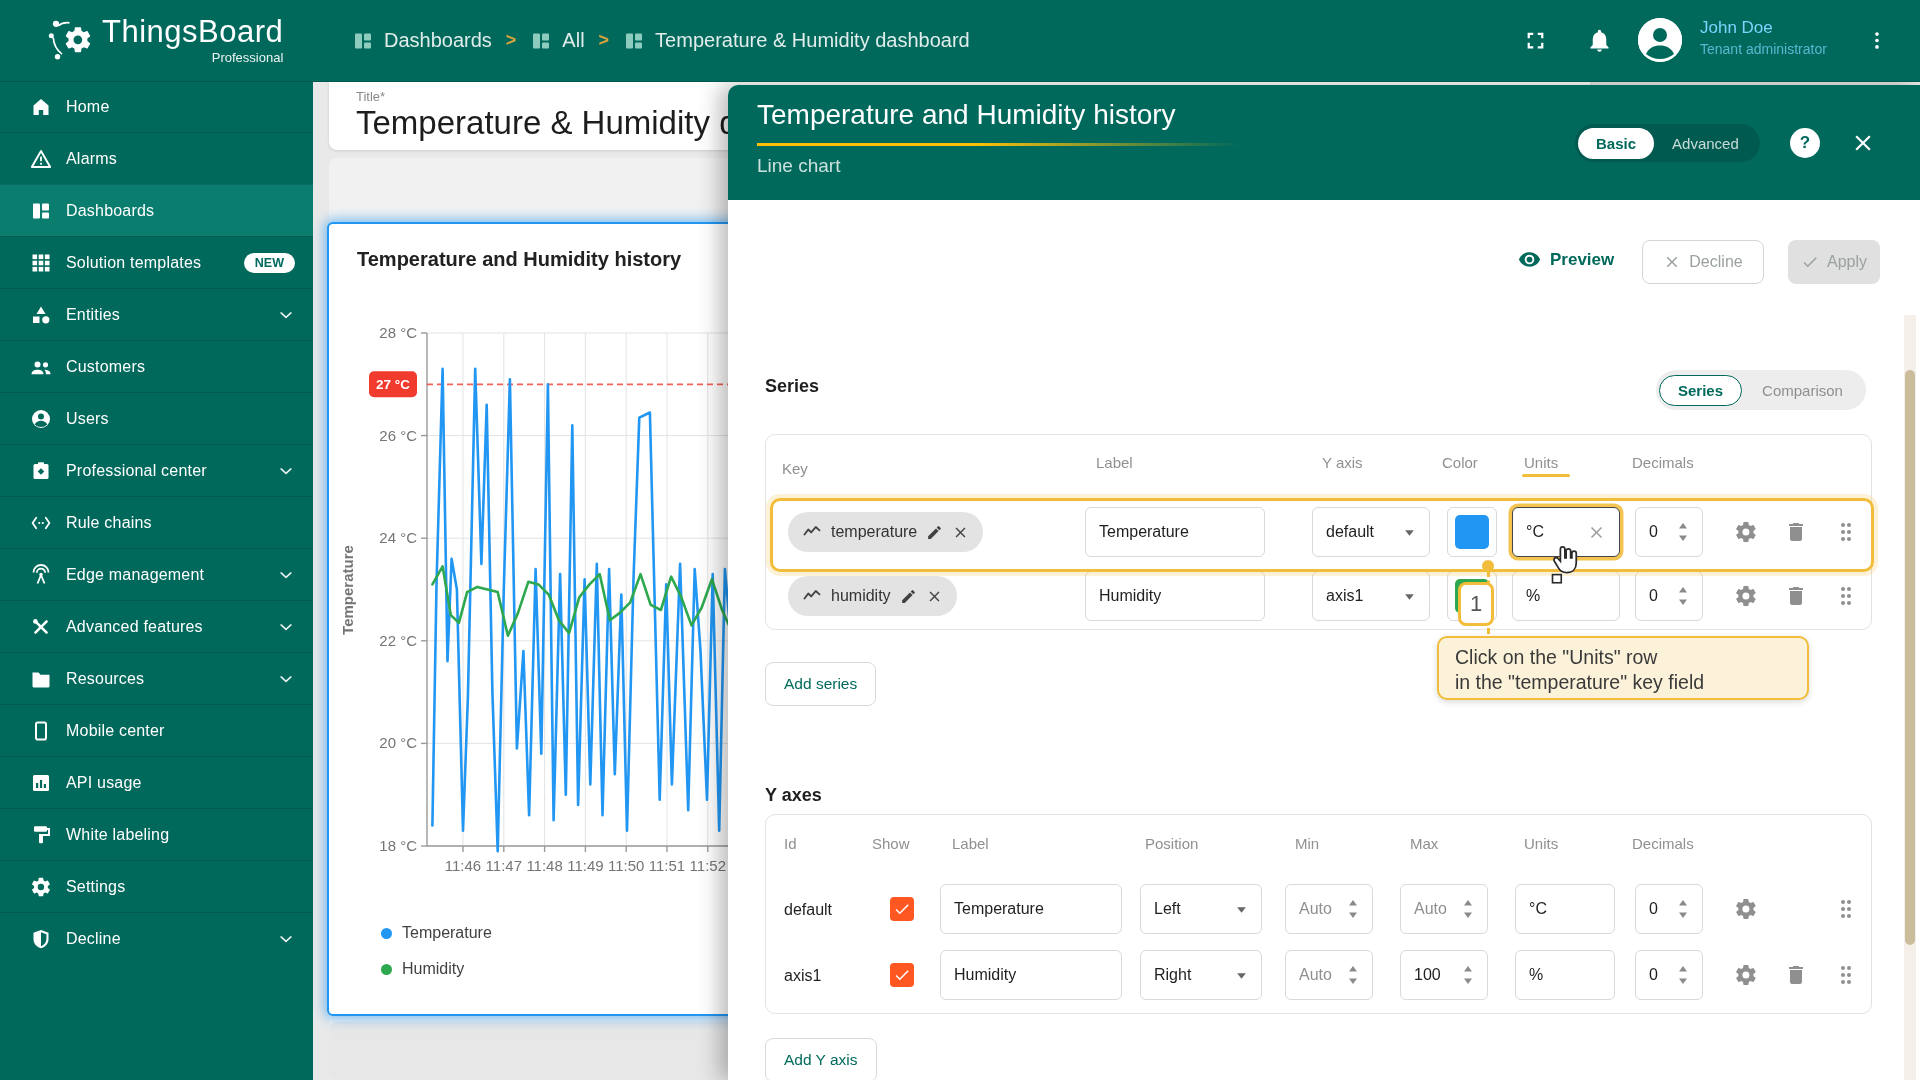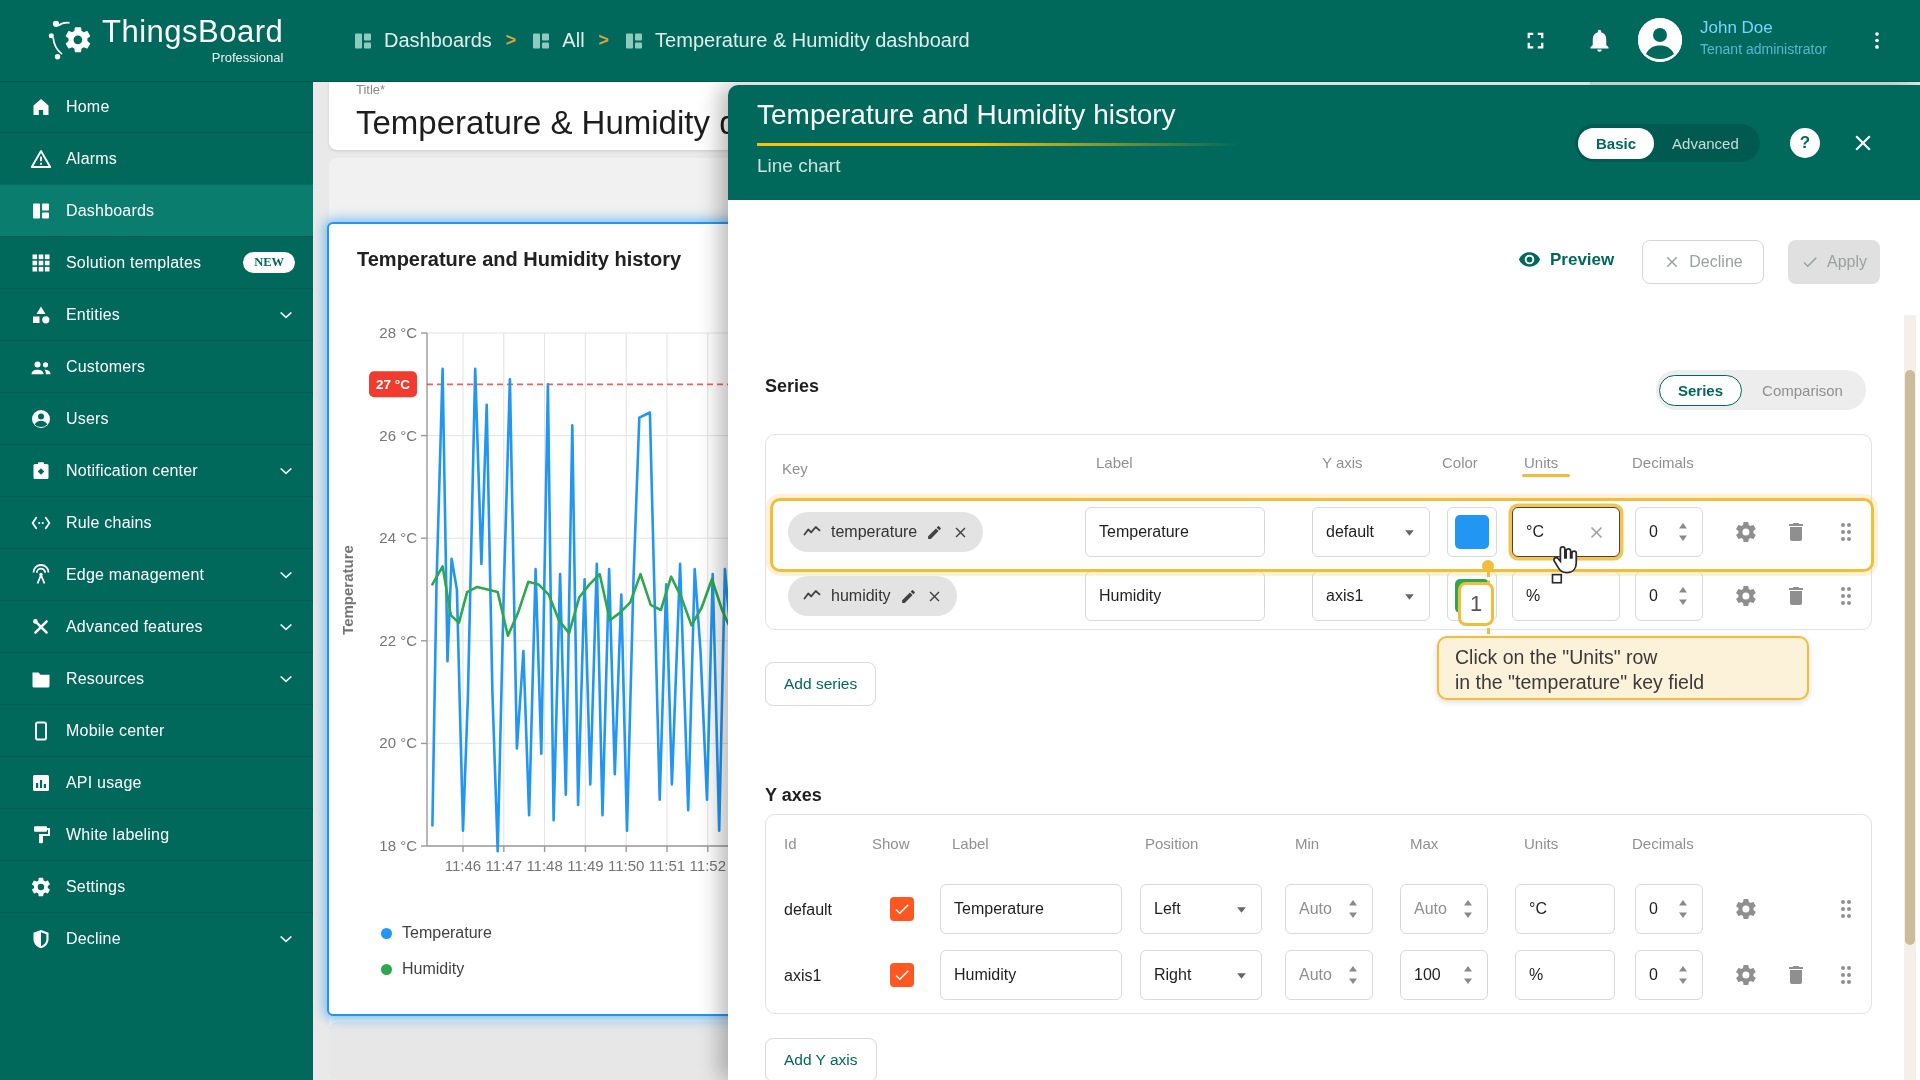--- a/index.html
+++ b/index.html
@@ -23,26 +23,26 @@
   #user-name{font-size:17px;line-height:22px;}
   #user-role{font-size:14px;line-height:20px;opacity:.72;}
 
   
   #sidebar{position:absolute;left:0;top:81px;width:313px;height:999px;background:var(--teal,#00695C);z-index:55;}
   .sb-item{position:relative;height:51px;display:flex;align-items:center;cursor:pointer;border-top:1px solid rgba(0,0,0,.13);color:#fff;--ibg:var(--teal,#00695C);}
   .sb-item:first-child{border-top:none;}
   .sb-item.active{background:var(--teal-active,#0B7D6F);--ibg:var(--teal-active,#0B7D6F);}
   .sb-ic{width:22px;height:22px;margin-left:30px;flex:none;color:#fff;}
   .sb-label{margin-left:14px;font-size:16px;font-weight:500;letter-spacing:.2px;}
-  .sb-badge{position:absolute;right:18px;background:#fff;color:var(--teal,#00695C);font-size:12.5px;font-weight:700;border-radius:11px;padding:3px 11px;font-family:Liberation Serif, serif;}
+  .sb-badge{position:absolute;right:18px;background:#fff;color:var(--teal,#00695C);font-size:12.5px;font-weight:700;border-radius:11px;padding:3px 11px;}
   .sb-chev{position:absolute;right:18px;width:18px;height:18px;color:rgba(255,255,255,.9);}
 
   
   #title-card{position:absolute;left:329px;top:82px;width:1261px;height:68px;background:#fff;border-radius:0 0 8px 8px;box-shadow:0 1px 3px rgba(0,0,0,.12);z-index:10;}
-  #title-label{position:absolute;left:27px;top:0;font-size:13px;color:#8a8a8a;}
+  #title-label{position:absolute;left:27px;top:7px;font-size:13px;color:#8a8a8a;}
   #title-value{position:absolute;left:27px;top:22px;font-size:33px;font-weight:500;color:#1d1d1d;white-space:nowrap;}
   #canvas{position:absolute;left:329px;top:158px;width:1261px;height:922px;background:#f1f1f1;border-radius:8px;z-index:9;}
   #widget-card{position:absolute;left:327px;top:222px;width:1263px;height:790px;background:#fff;border:2px solid #2196f3;border-radius:6px;box-shadow:0 0 12px 3px rgba(33,150,243,.55);overflow:hidden;z-index:12;}
   #widget-title{position:absolute;left:28px;top:24px;font-size:20px;font-weight:700;color:#212121;}
   #chart-svg{position:absolute;left:0;top:70px;width:460px;height:600px;}
   #chart-svg text{font-family:"Liberation Sans","DejaVu Sans",sans-serif;}
   #chart-svg .grid{stroke:#e3e3e3;stroke-width:1;}
   #chart-svg .ax{stroke:#9a9a9a;stroke-width:1.4;}
   #chart-svg .tick{fill:#757575;font-size:15px;}
   #chart-svg .thr{fill:#fff;font-size:13.5px;font-weight:700;}
@@ -338,21 +338,21 @@
         <span class="sb-label">Users</span>
       </div>
       <div class="sb-item">
         <span class="i sb-ic">
           <svg viewBox="0 0 22 22">
             <rect x="3.5" y="4" width="15" height="15" rx="1.5" fill="currentColor"></rect>
             <rect x="8" y="2.2" width="6" height="3.4" rx="1" fill="currentColor"></rect>
             <rect x="8.7" y="9.2" width="4.6" height="4.6" fill="var(--ibg,#00695C)" transform="rotate(45 11 11.5)"></rect>
           </svg>
         </span>
-        <span class="sb-label">Notification center</span>
+        <span class="sb-label">Professional center</span>
         <span class="i sb-chev">
           <svg viewBox="0 0 22 22">
             <path d="M5 8.5 11 14l6-5.5" stroke="currentColor" stroke-width="2" fill="none" stroke-linecap="round" stroke-linejoin="round"></path>
           </svg>
         </span>
       </div>
       <div class="sb-item">
         <span class="i sb-ic">
           <svg viewBox="0 0 22 22" fill="currentColor">
             <path d="M6.2 5.8 2.6 11l3.6 5.2M15.8 5.8 19.4 11l-3.6 5.2" stroke="currentColor" stroke-width="1.8" fill="none" stroke-linecap="round" stroke-linejoin="round"></path>

